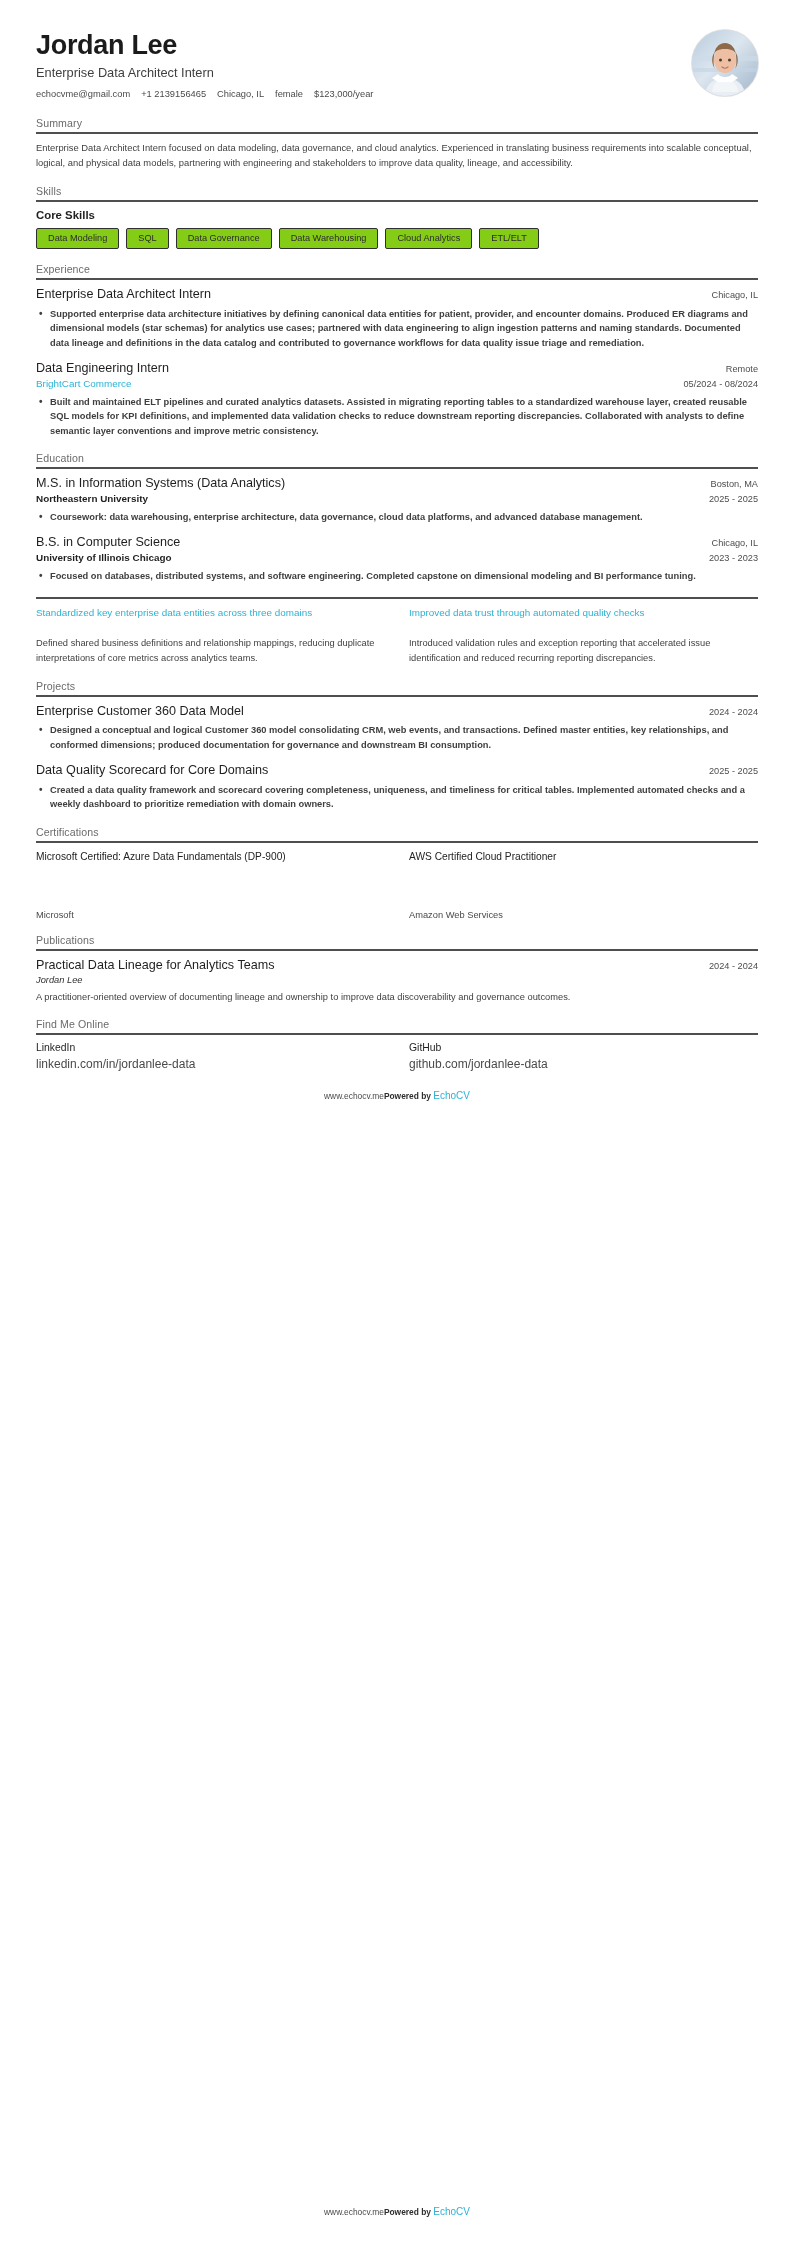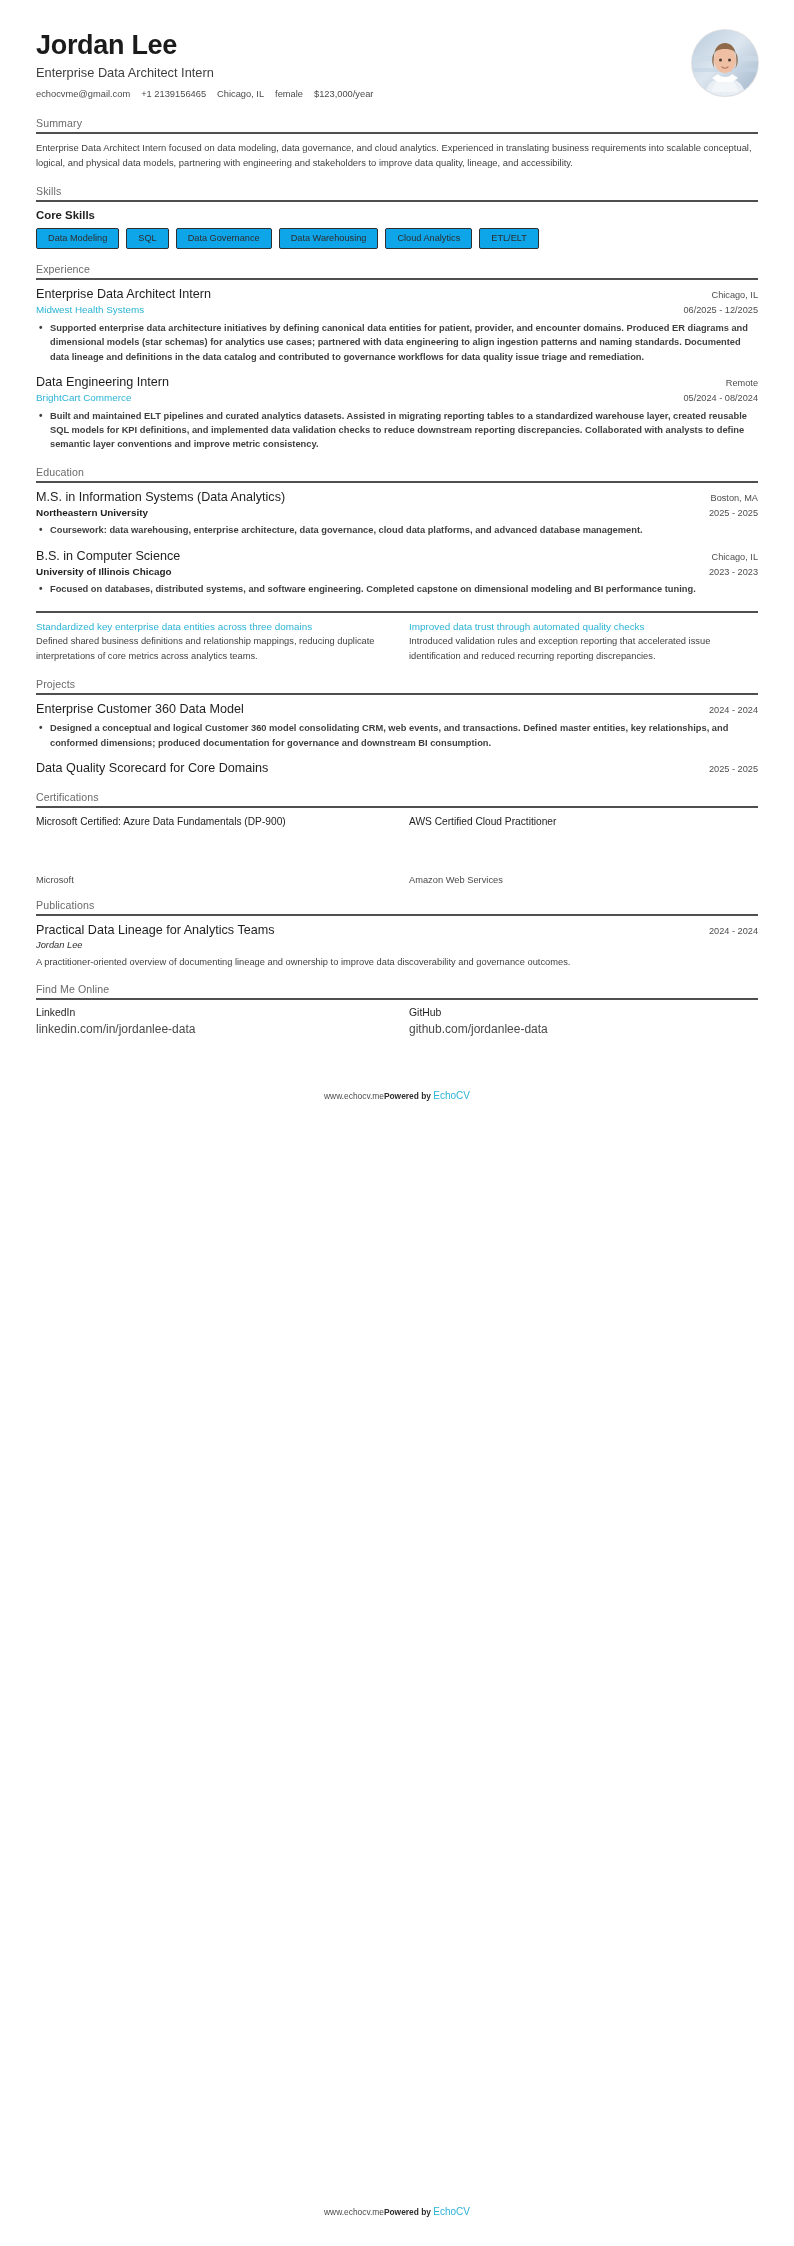--- a/index.html
+++ b/index.html
@@ -93,21 +93,21 @@
     color: #1f1f1f;
     margin: 2px 0 7px 0;
   }
   .chips { display: flex; flex-wrap: wrap; gap: 7px; }
   .chip {
     border: 1px solid #2f2f2f;
     border-radius: 2px;
     padding: 4px 11px;
     font-size: 9.2px;
     color: #2d2d2d;
-    background: #0ea5e9;
+    background: #84cc16;
     line-height: 1.2;
     white-space: nowrap;
   }
 
   
   .entry { margin-bottom: 11px; }
   .entry:last-child { margin-bottom: 2px; }
   .entry-head {
     display: flex;
     align-items: baseline;
@@ -165,21 +165,21 @@
   
   .two-col {
     display: flex;
     gap: 24px;
   }
   .two-col > div { flex: 1 1 0; min-width: 0; }
   .ach-title {
     font-size: 9.9px;
     color: #2bb3d4;
     line-height: 1.45;
-    margin-bottom: 0;
+    margin-bottom: 16px;
   }
   .ach-body {
     font-size: 9.3px;
     line-height: 1.58;
     color: #3f3f3f;
   }
 
   
   .cert-grid { display: flex; gap: 24px; }
   .cert-grid > div { flex: 1 1 0; }
@@ -284,24 +284,20 @@
 
   <div class="section">
     <div class="section-title">Experience</div>
     <div class="section-rule"></div>
 
     <div class="entry">
       <div class="entry-head">
         <span class="entry-title">Enterprise Data Architect Intern</span>
         <span class="entry-meta">Chicago, IL</span>
       </div>
-      <div class="entry-sub-row">
-        <span class="entry-org">Midwest Health Systems</span>
-        <span class="entry-meta">06/2025 - 12/2025</span>
-      </div>
       <ul class="bullets">
         <li>Supported enterprise data architecture initiatives by defining canonical data entities for patient, provider, and encounter domains. Produced ER diagrams and dimensional models (star schemas) for analytics use cases; partnered with data engineering to align ingestion patterns and naming standards. Documented data lineage and definitions in the data catalog and contributed to governance workflows for data quality issue triage and remediation.</li>
       </ul>
     </div>
 
     <div class="entry">
       <div class="entry-head">
         <span class="entry-title">Data Engineering Intern</span>
         <span class="entry-meta">Remote</span>
       </div>
@@ -374,20 +370,23 @@
       <ul class="bullets">
         <li>Designed a conceptual and logical Customer 360 model consolidating CRM, web events, and transactions. Defined master entities, key relationships, and conformed dimensions; produced documentation for governance and downstream BI consumption.</li>
       </ul>
     </div>
 
     <div class="entry">
       <div class="entry-sub-row">
         <span class="entry-title">Data Quality Scorecard for Core Domains</span>
         <span class="entry-meta">2025 - 2025</span>
       </div>
+      <ul class="bullets">
+        <li>Created a data quality framework and scorecard covering completeness, uniqueness, and timeliness for critical tables. Implemented automated checks and a weekly dashboard to prioritize remediation with domain owners.</li>
+      </ul>
     </div>
   </div>
 
   <div class="section">
     <div class="section-title">Certifications</div>
     <div class="section-rule"></div>
     <div class="cert-grid">
       <div>
         <div class="cert-name">Microsoft Certified: Azure Data Fundamentals (DP-900)</div>
       </div>

